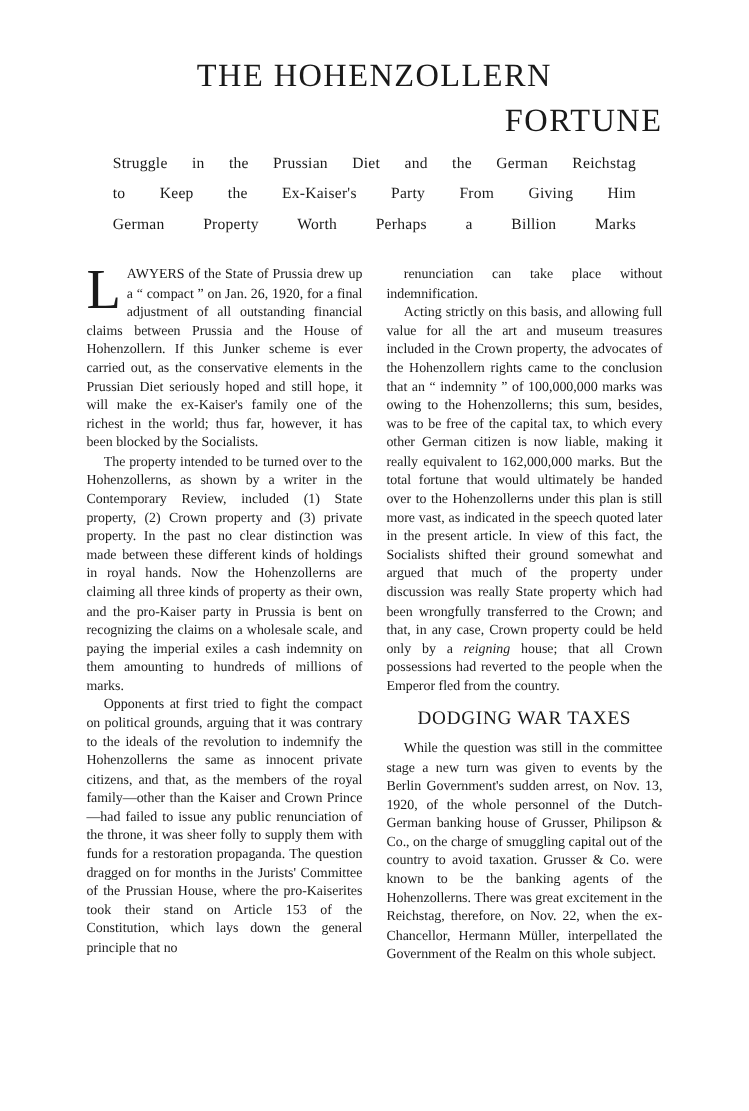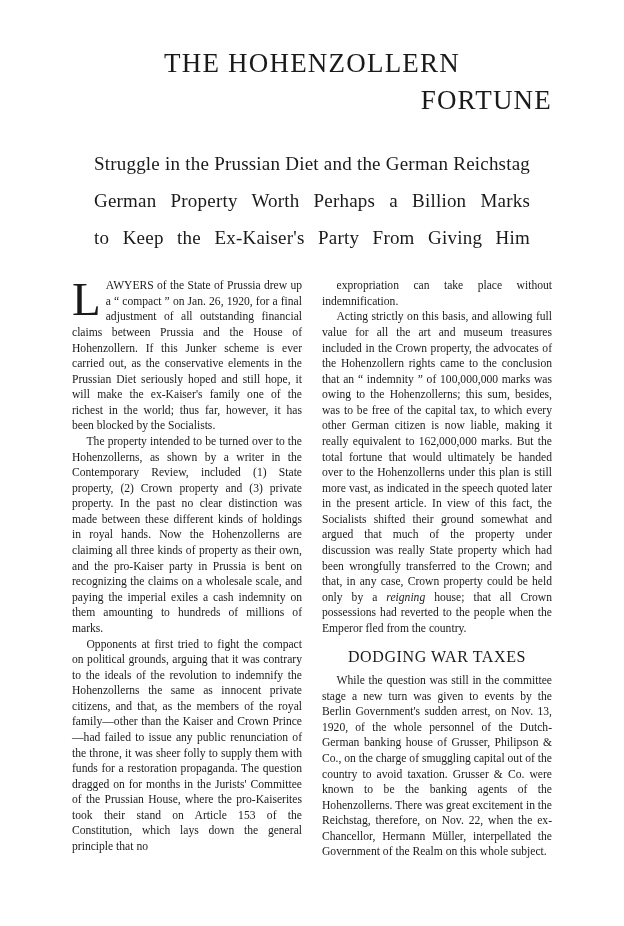--- a/index.html
+++ b/index.html
@@ -27,22 +27,22 @@
     letter-spacing: 1.2px;
     line-height: 1.28;
     font-weight: normal;
     margin: 0;
     font-family: "Liberation Serif", serif;
   }
   .title .line1 { display: block; }
   .title .line2 { display: block; margin-top: 2px; text-align: right; }
 
   .subtitle {
-    margin: 28px 22px 0 22px;
-    font-size: 19px;
+    margin: 6px 22px 0 22px;
+    font-size: 13px;
     line-height: 1.95;
     text-align: justify;
     text-align-last: justify;
     letter-spacing: 0.2px;
   }
   .subtitle span { display: block; }
 
   .columns {
     margin-top: 22px;
     display: flex;
@@ -86,33 +86,33 @@
 
 <div class="page">
 
   <h1 class="title">
     <span class="line1">THE HOHENZOLLERN</span>
     <span class="line2">FORTUNE</span>
   </h1>
 
   <div class="subtitle">
     <span>Struggle in the Prussian Diet and the German Reichstag</span>
+    <span>to Keep the Ex-Kaiser's Party From Giving Him</span>
     <span>German Property Worth Perhaps a Billion Marks</span>
-    <span>to Keep the Ex-Kaiser's Party From Giving Him</span>
   </div>
 
   <div class="columns">
 
     <div class="col">
       <p class="dropcap-para"><span class="dropcap">L</span><span>AWYERS of the State of Prussia drew up a “ compact ” on Jan. 26, 1920, for a final adjustment of all outstanding financial claims between Prussia and the House of Hohenzollern. If this Junker scheme is ever carried out, as the conservative elements in the Prussian Diet seriously hoped and still hope, it will make the ex-Kaiser's family one of the richest in the world; thus far, however, it has been blocked by the Socialists.</span></p>
       <p>The property intended to be turned over to the Hohenzollerns, as shown by a writer in the Contemporary Review, included (1) State property, (2) Crown property and (3) private property. In the past no clear distinction was made between these different kinds of holdings in royal hands. Now the Hohenzollerns are claiming all three kinds of property as their own, and the pro-Kaiser party in Prussia is bent on recognizing the claims on a wholesale scale, and paying the imperial exiles a cash indemnity on them amounting to hundreds of millions of marks.</p>
       <p>Opponents at first tried to fight the compact on political grounds, arguing that it was contrary to the ideals of the revolution to indemnify the Hohenzollerns the same as innocent private citizens, and that, as the members of the royal family—other than the Kaiser and Crown Prince—had failed to issue any public renunciation of the throne, it was sheer folly to supply them with funds for a restoration propaganda. The question dragged on for months in the Jurists' Committee of the Prussian House, where the pro-Kaiserites took their stand on Article 153 of the Constitution, which lays down the general principle that no</p>
     </div>
 
     <div class="col">
-      <p>expropriation can take place without indemnification.</p>
+      <p>renunciation can take place without indemnification.</p>
       <p>Acting strictly on this basis, and allowing full value for all the art and museum treasures included in the Crown property, the advocates of the Hohenzollern rights came to the conclusion that an “ indemnity ” of 100,000,000 marks was owing to the Hohenzollerns; this sum, besides, was to be free of the capital tax, to which every other German citizen is now liable, making it really equivalent to 162,000,000 marks. But the total fortune that would ultimately be handed over to the Hohenzollerns under this plan is still more vast, as indicated in the speech quoted later in the present article. In view of this fact, the Socialists shifted their ground somewhat and argued that much of the property under discussion was really State property which had been wrongfully transferred to the Crown; and that, in any case, Crown property could be held only by a <i>reigning</i> house; that all Crown possessions had reverted to the people when the Emperor fled from the country.</p>
       <p class="center-head">DODGING WAR TAXES</p>
       <p>While the question was still in the committee stage a new turn was given to events by the Berlin Government's sudden arrest, on Nov. 13, 1920, of the whole personnel of the Dutch-German banking house of Grusser, Philipson &amp; Co., on the charge of smuggling capital out of the country to avoid taxation. Grusser &amp; Co. were known to be the banking agents of the Hohenzollerns. There was great excitement in the Reichstag, therefore, on Nov. 22, when the ex-Chancellor, Hermann Müller, interpellated the Government of the Realm on this whole subject.</p>
     </div>
 
   </div>
 </div>
 
 </body></html>

